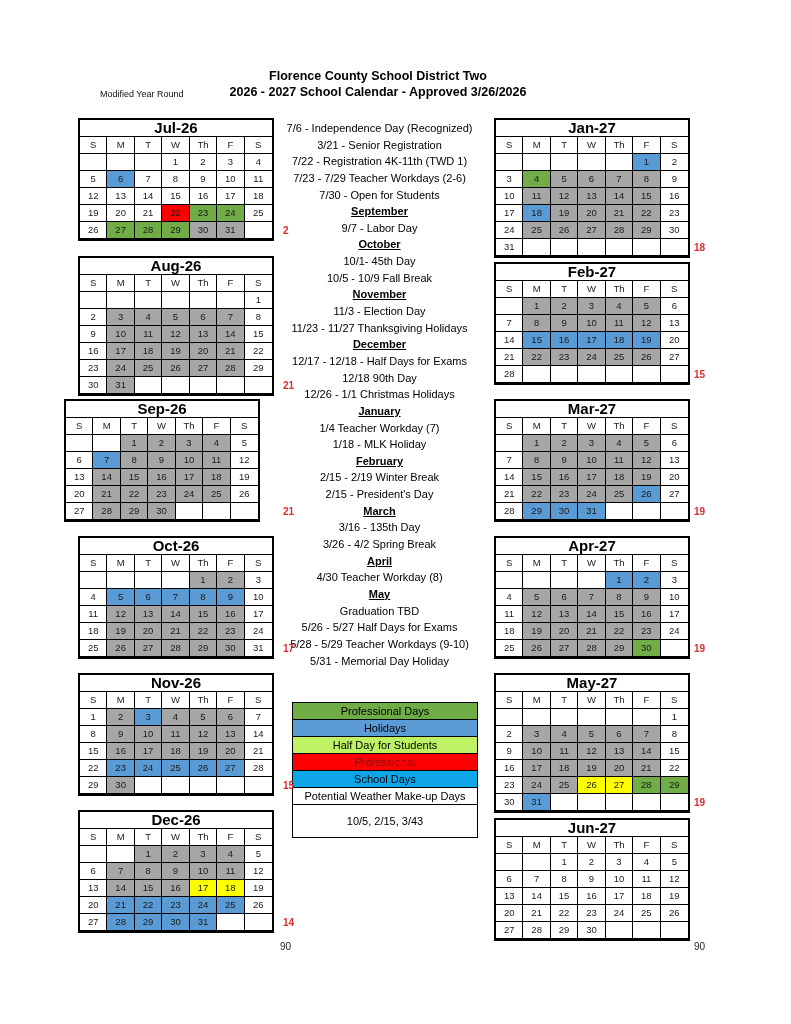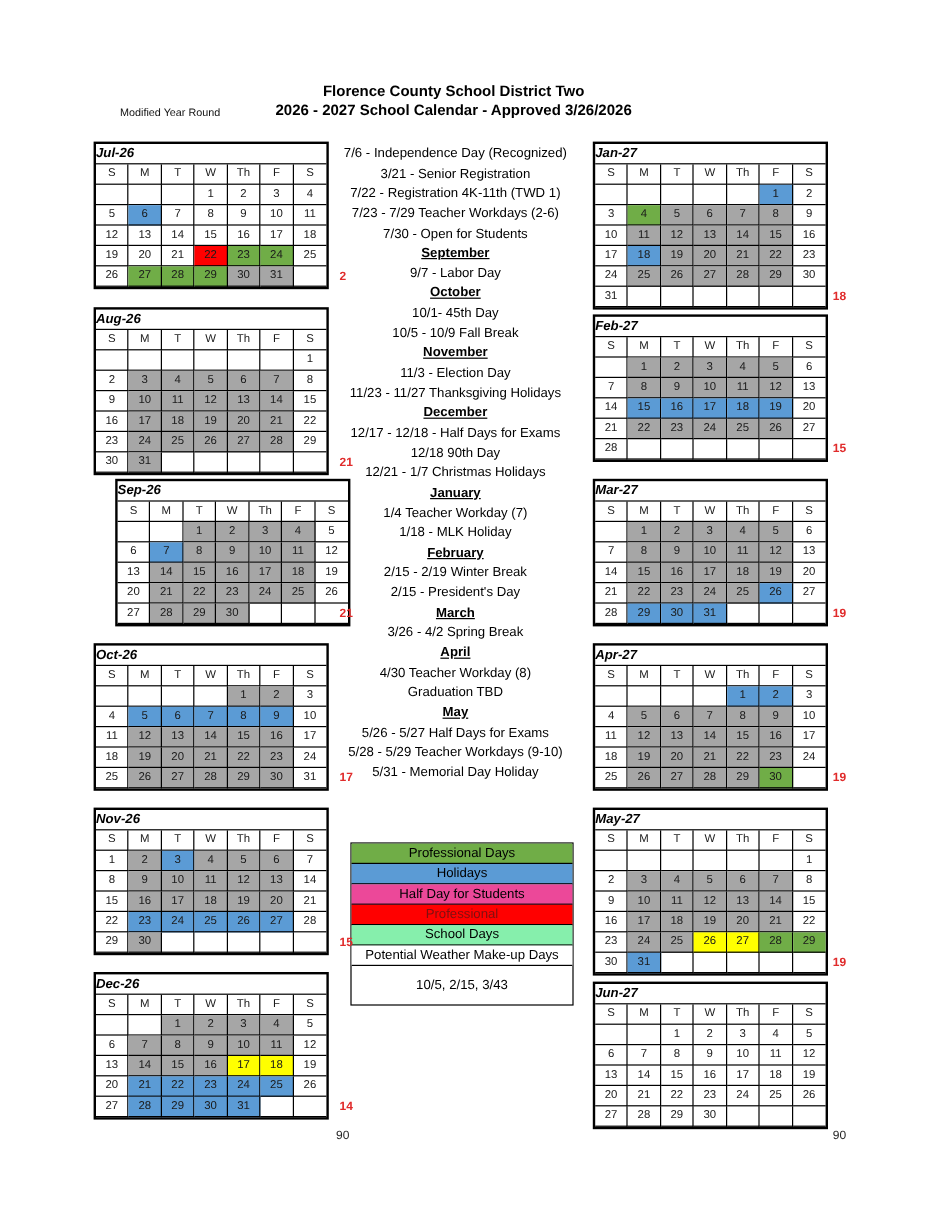--- a/index.html
+++ b/index.html
@@ -4,22 +4,22 @@
 <style>
   html,body { margin:0; padding:0; background:#fff; }
   .page { position:relative; width:791px; height:1024px; background:#ffffff;
           font-family:"Liberation Sans", sans-serif; color:#000; overflow:hidden; }
 
   .note { position:absolute; left:100px; top:89px; font-size:9px; color:#111; }
   .titles { position:absolute; left:178px; top:68px; width:400px; text-align:center;
             font-weight:bold; font-size:12.5px; line-height:16px; }
 
   .calendar { position:absolute; width:196px; border:2px solid #000; background:#fff; box-sizing:border-box; }
-  .cal-title { height:16px; line-height:16px; text-align:left; font-weight:bold;
-               font-size:11px; border-bottom:1px solid #000;font-style:italic; }
+  .cal-title { height:16px; line-height:16px; text-align:center; font-weight:bold;
+               font-size:15px; border-bottom:1px solid #000; }
   .cal-grid { display:grid; grid-template-columns:repeat(7,1fr); }
   .cal-cell { height:16px; line-height:16px; text-align:center; font-size:9.5px;
               border-right:1px solid #000; border-bottom:1px solid #000;
               color:#1a1a1a; overflow:hidden; }
   .cal-cell:nth-child(7n) { border-right:none; }
 
   .count { position:absolute; font-size:10px; font-weight:bold; }
   .total { position:absolute; font-size:10px; color:#222; }
 
   .events { position:absolute; left:272px; top:120px; width:215px; text-align:center; font-size:11px; }
@@ -51,44 +51,45 @@
       <div class="ev-line">9/7 - Labor Day</div>
       <div class="ev-line ev-month">October</div>
       <div class="ev-line">10/1-  45th Day</div>
       <div class="ev-line">10/5 - 10/9  Fall Break</div>
       <div class="ev-line ev-month">November</div>
       <div class="ev-line">11/3 - Election Day</div>
       <div class="ev-line">11/23 - 11/27  Thanksgiving Holidays</div>
       <div class="ev-line ev-month">December</div>
       <div class="ev-line">12/17 - 12/18 - Half Days for Exams</div>
       <div class="ev-line">12/18  90th Day</div>
-      <div class="ev-line">12/21 - 1/7  Christmas Holidays</div>
+      <div class="ev-line">12/26 - 1/1  Christmas Holidays</div>
       <div class="ev-line ev-month">January</div>
       <div class="ev-line">1/4 Teacher Workday (7)</div>
       <div class="ev-line">1/18 - MLK Holiday</div>
       <div class="ev-line ev-month">February</div>
       <div class="ev-line">2/15 - 2/19  Winter Break</div>
       <div class="ev-line">2/15 - President's Day</div>
       <div class="ev-line ev-month">March</div>
+      <div class="ev-line">3/16 - 135th Day</div>
       <div class="ev-line">3/26 - 4/2  Spring Break</div>
       <div class="ev-line ev-month">April</div>
       <div class="ev-line">4/30 Teacher Workday (8)</div>
+      <div class="ev-line ev-month">May</div>
       <div class="ev-line">Graduation TBD</div>
-      <div class="ev-line ev-month">May</div>
       <div class="ev-line">5/26 - 5/27  Half Days for Exams</div>
       <div class="ev-line">5/28 - 5/29 Teacher Workdays (9-10)</div>
       <div class="ev-line">5/31 - Memorial Day Holiday</div>
     </div>
 
   <div class="legend" id="legend">
       <div class="legend-row" style="background: rgb(112, 173, 71); color: rgb(0, 0, 0);">Professional Days</div>
       <div class="legend-row" style="background: rgb(91, 155, 213); color: rgb(0, 0, 0);">Holidays</div>
-      <div class="legend-row" style="background: #ec4899; color: rgb(0, 0, 0);">Half Day for Students</div>
+      <div class="legend-row" style="background: #bef264; color: rgb(0, 0, 0);">Half Day for Students</div>
       <div class="legend-row" style="background: rgb(255, 0, 0); color: rgb(126, 16, 16);">Professional</div>
-      <div class="legend-row" style="background: #86efac; color: rgb(0, 0, 0);">School Days</div>
+      <div class="legend-row" style="background: #0ea5e9; color: rgb(0, 0, 0);">School Days</div>
       <div class="legend-row" style="background: rgb(255, 255, 255); color: rgb(0, 0, 0);">Potential Weather Make-up Days</div>
       <div class="legend-dates">10/5, 2/15, 3/43</div>
     </div>
 
   <div class="total" style="left:280px; top:941px;">90</div>
   <div class="total" style="left:694px; top:941px;">90</div>
 <div class="calendar" style="left: 78px; top: 118px;">
       <div class="cal-title">Jul-26</div>
       <div class="cal-grid">
         <div class="cal-cell">S</div>
@@ -184,21 +185,21 @@
         <div class="cal-cell">30</div>
         <div class="cal-cell" style="background: rgb(166, 166, 166);">31</div>
         <div class="cal-cell"></div>
         <div class="cal-cell"></div>
         <div class="cal-cell"></div>
         <div class="cal-cell"></div>
         <div class="cal-cell"></div>
       </div>
     </div>
     <div class="count" style="color: rgb(224, 43, 43); left: 283px; top: 380px;">21</div>
-    <div class="calendar" style="left: 96px; top: 399px;">
+    <div class="calendar" style="left: 64px; top: 399px;">
       <div class="cal-title">Sep-26</div>
       <div class="cal-grid">
         <div class="cal-cell">S</div>
         <div class="cal-cell">M</div>
         <div class="cal-cell">T</div>
         <div class="cal-cell">W</div>
         <div class="cal-cell">Th</div>
         <div class="cal-cell">F</div>
         <div class="cal-cell">S</div>
         <div class="cal-cell"></div>

